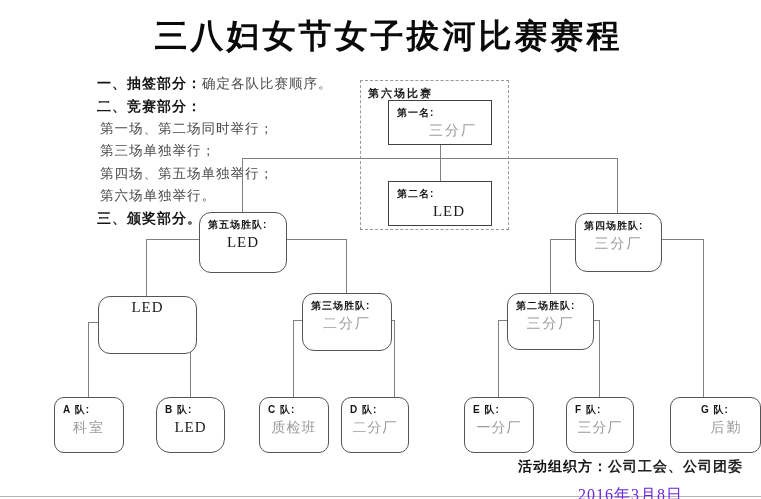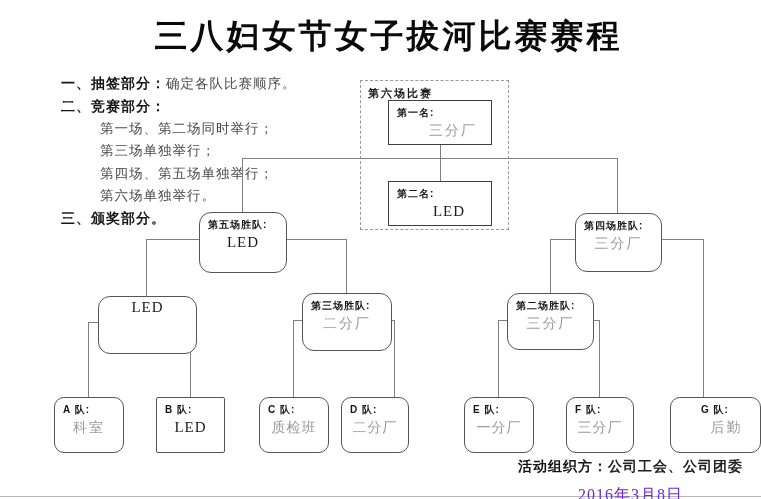--- a/index.html
+++ b/index.html
@@ -4,21 +4,21 @@
 <style>
   html,body{margin:0;padding:0;background:#fff;}
   .canvas{position:relative;width:761px;height:499px;background:#fff;overflow:hidden;
           font-family:"Liberation Sans",sans-serif;color:#111;}
   .title{position:absolute;top:6px;left:0;width:100%;margin:8px;text-align:center;
          font-family:"Liberation Serif",serif;font-weight:bold;font-size:33px;
          letter-spacing:3px;color:#0a0a0a;}
   
   .notes{position:absolute;left:61px;top:72px;width:300px;line-height:22.4px;font-size:13.5px;}
   .nline{white-space:nowrap;}
-  .b{font-weight:bold;color:#161616;letter-spacing:1px;font-size:14px;}
+  .b{font-weight:bold;color:#161616;letter-spacing:1px;font-size:14px;margin-left:36px;}
   .r{font-family:"Liberation Serif",serif;color:#4a4a4a;letter-spacing:1px;}
   .ind{padding-left:39px;}
   
   .ln{position:absolute;background:#808080;z-index:1;}
   .h{height:1px;}
   .v{width:1px;}
   
   .groupbox{position:absolute;left:360px;top:80px;width:147px;height:148px;
             border:1px dashed #999;z-index:0;}
   .grouplabel{position:absolute;left:368px;top:86px;font-size:11px;font-weight:bold;
@@ -114,21 +114,21 @@
   </div>
   <div class="roundbox" style="left:507px;top:293px;width:85px;height:55px;">
     <span class="boxlabel">第二场胜队:</span>
     <span class="teamname gray">三分厂</span>
   </div>
 
   <div class="roundbox" style="left:54px;top:397px;width:68px;height:54px;border-radius:10px;">
     <span class="boxlabel">A 队:</span>
     <span class="teamname gray">科室</span>
   </div>
-  <div class="roundbox" style="left:156px;top:397px;width:67px;height:54px;border-radius:2px;">
+  <div class="roundbox" style="left:156px;top:397px;width:67px;height:54px;border-radius:14px;">
     <span class="boxlabel">B 队:</span>
     <span class="teamname black">LED</span>
   </div>
   <div class="roundbox" style="left:259px;top:397px;width:68px;height:54px;border-radius:10px;">
     <span class="boxlabel">C 队:</span>
     <span class="teamname gray" style="letter-spacing:1px;">质检班</span>
   </div>
   <div class="roundbox" style="left:341px;top:397px;width:66px;height:54px;border-radius:10px;">
     <span class="boxlabel">D 队:</span>
     <span class="teamname gray" style="letter-spacing:1px;">二分厂</span>

